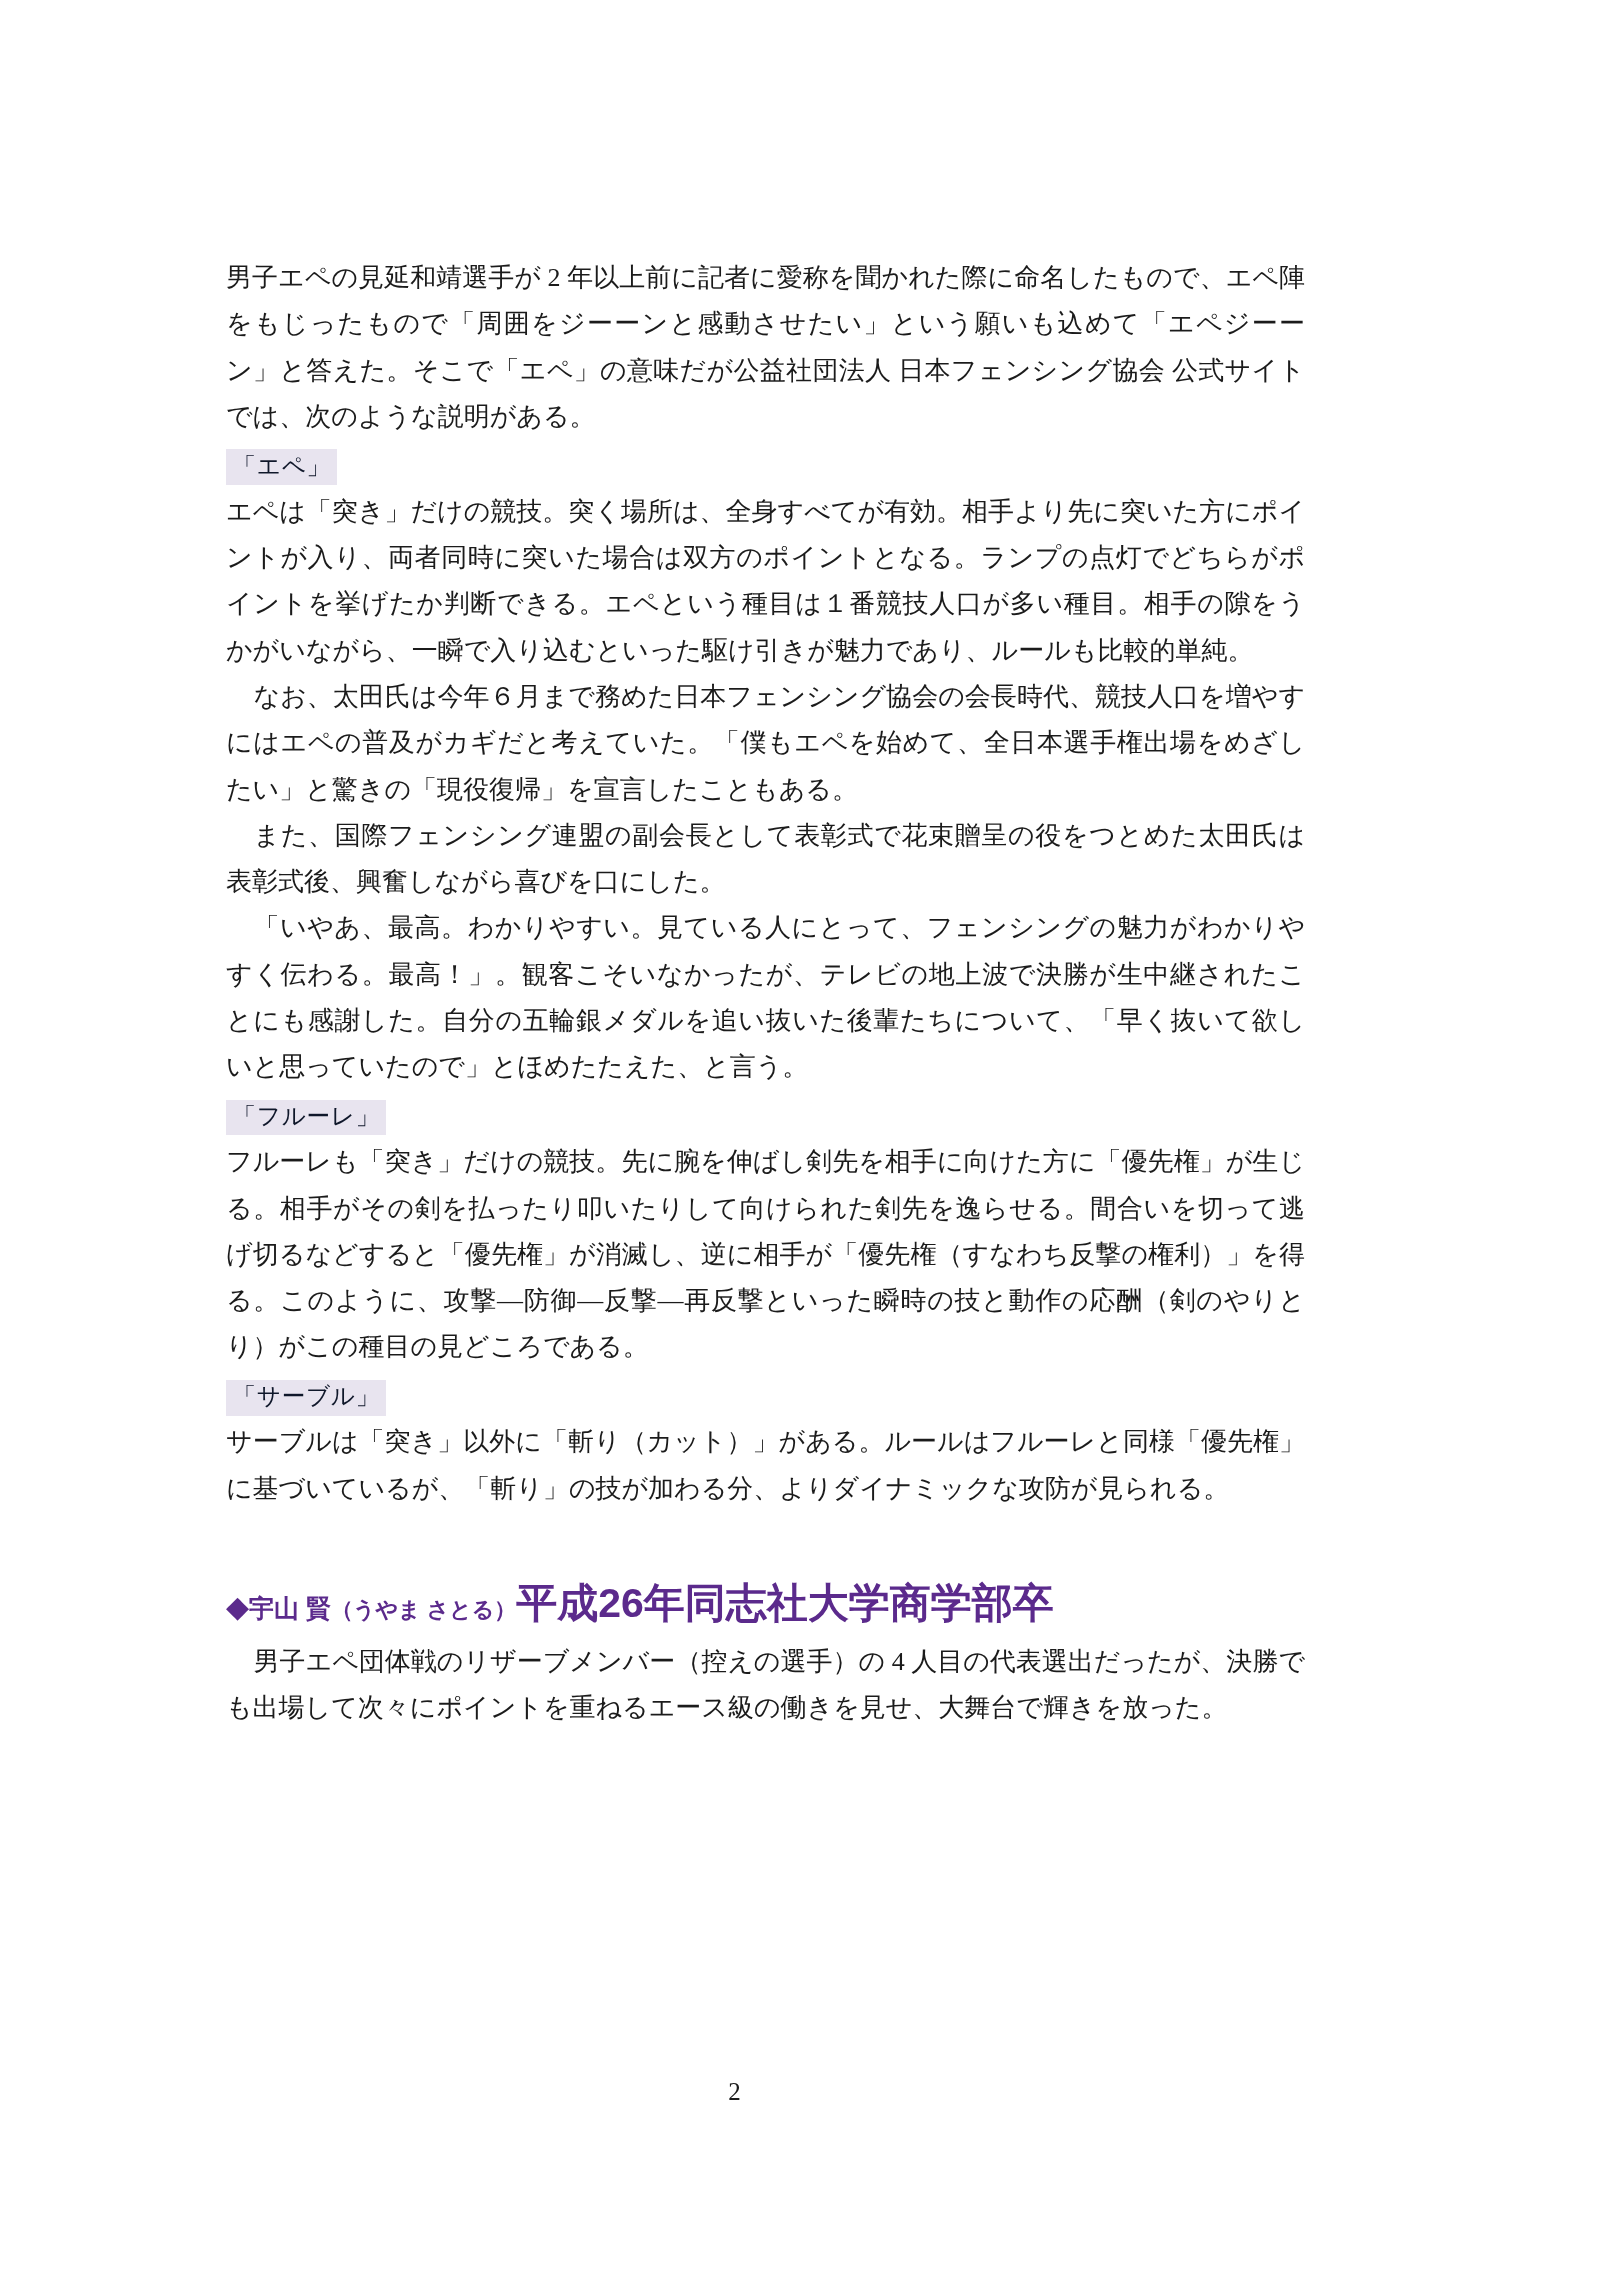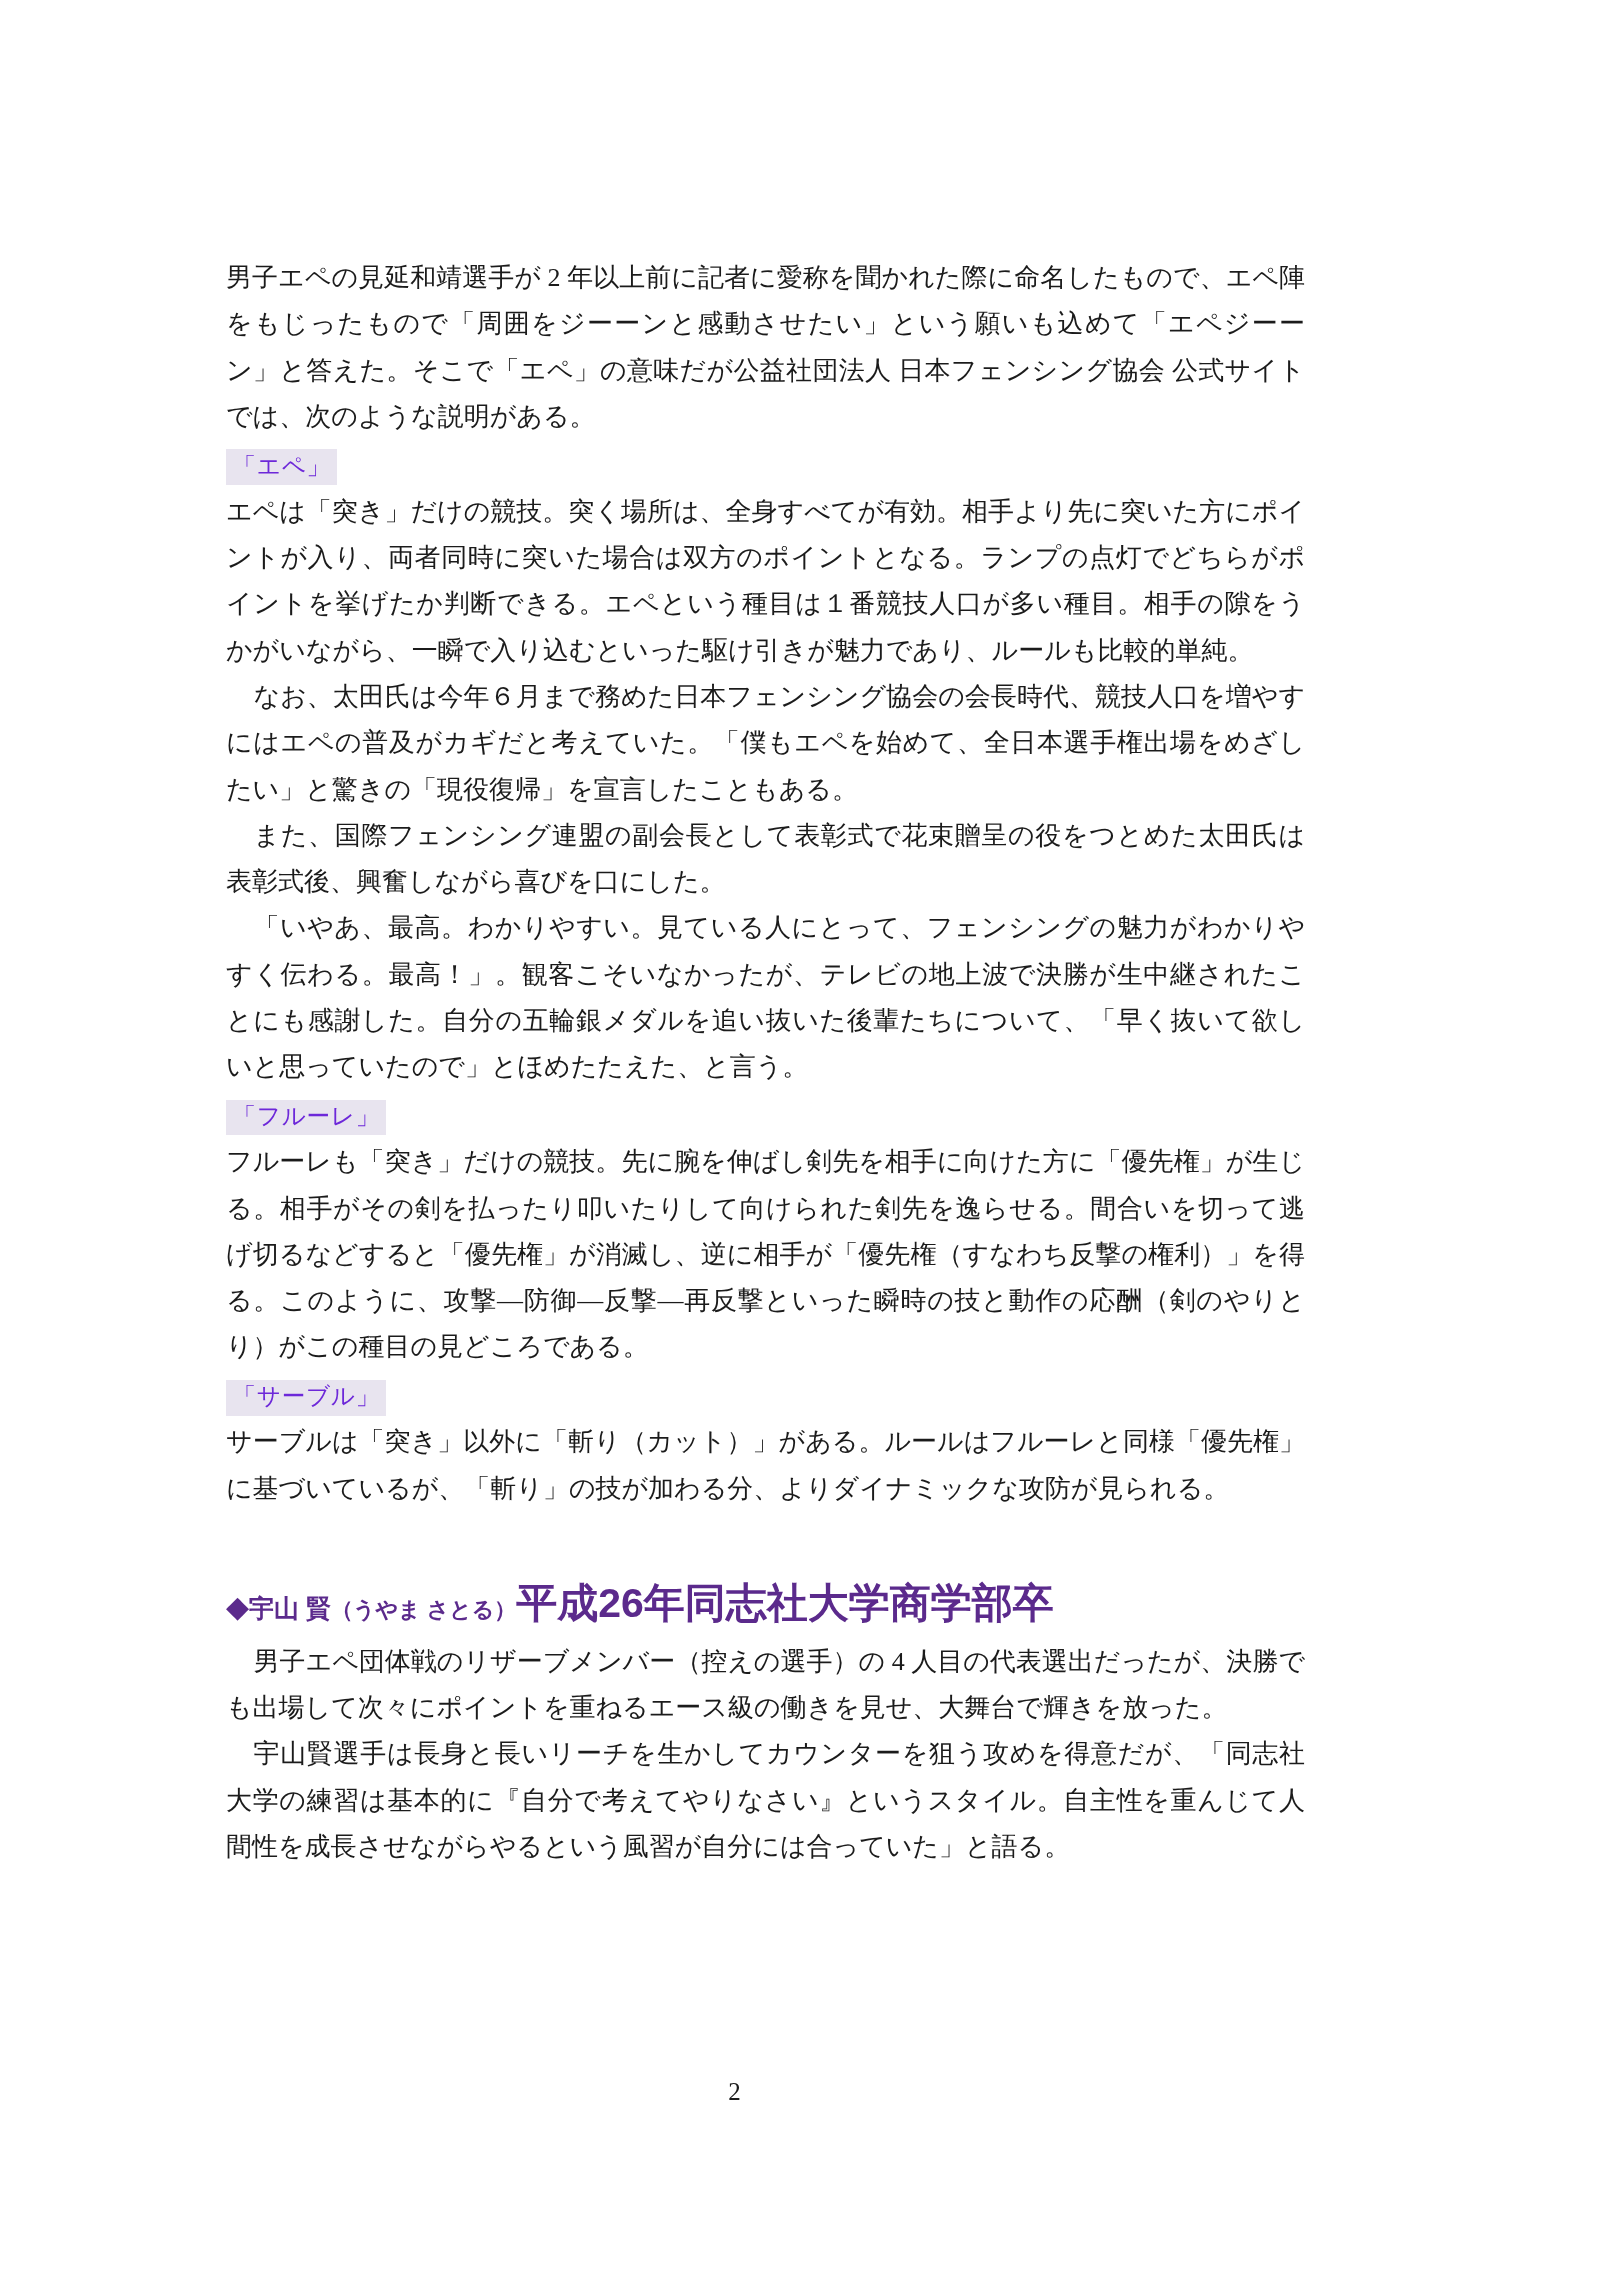--- a/index.html
+++ b/index.html
@@ -30,21 +30,21 @@
   .para {
     margin: 0 0 0 0;
     text-indent: 0;
   }
   .para.indent {
     text-indent: 27.5px;
   }
   .term-label {
     display: inline-block;
     background: #e8e4ef;
-    color: #6d28d9;
+    color: #0f172a;
     font-size: 23.6px;
     line-height: 1.35;
     padding: 1.3px 6.5px 2.6px 6.5px;
     margin: 3.9px 0 1.3px 0;
     letter-spacing: 0.7px;
   }
   .term-label-wrap {
     margin: 2.6px 0 0 0;
   }
   .section-heading {
@@ -112,20 +112,19 @@
     </div>
 
     <p class="para">サーブルは「突き」以外に「斬り（カット）」がある。ルールはフルーレと同様「優先権」に基づいているが、「斬り」の技が加わる分、よりダイナミックな攻防が見られる。</p>
 
     <h2 class="section-heading">
       <span class="diamond">◆</span><span class="name">宇山 賢</span><span class="reading">（うやま さとる）</span><span class="affil">平成26年同志社大学商学部卒</span>
     </h2>
 
     <p class="para indent">男子エペ団体戦のリザーブメンバー（控えの選手）の 4 人目の代表選出だったが、決勝でも出場して次々にポイントを重ねるエース級の働きを見せ、大舞台で輝きを放った。</p>
 
-    <p class="para indent">宇山賢選手は長身と長いリーチを生かしてカウンターを狙う攻めを得意だが、「同志社大学の練習は基本的に『自分で考えてやりなさい』というスタイル。自主性を重んじて人間性を成長させながらやるという風習が自分には合っていた」と語る。</p>
 
   </div>
 
   <div class="page-number">2</div>
 
 </div>
 
 
 </body></html>

